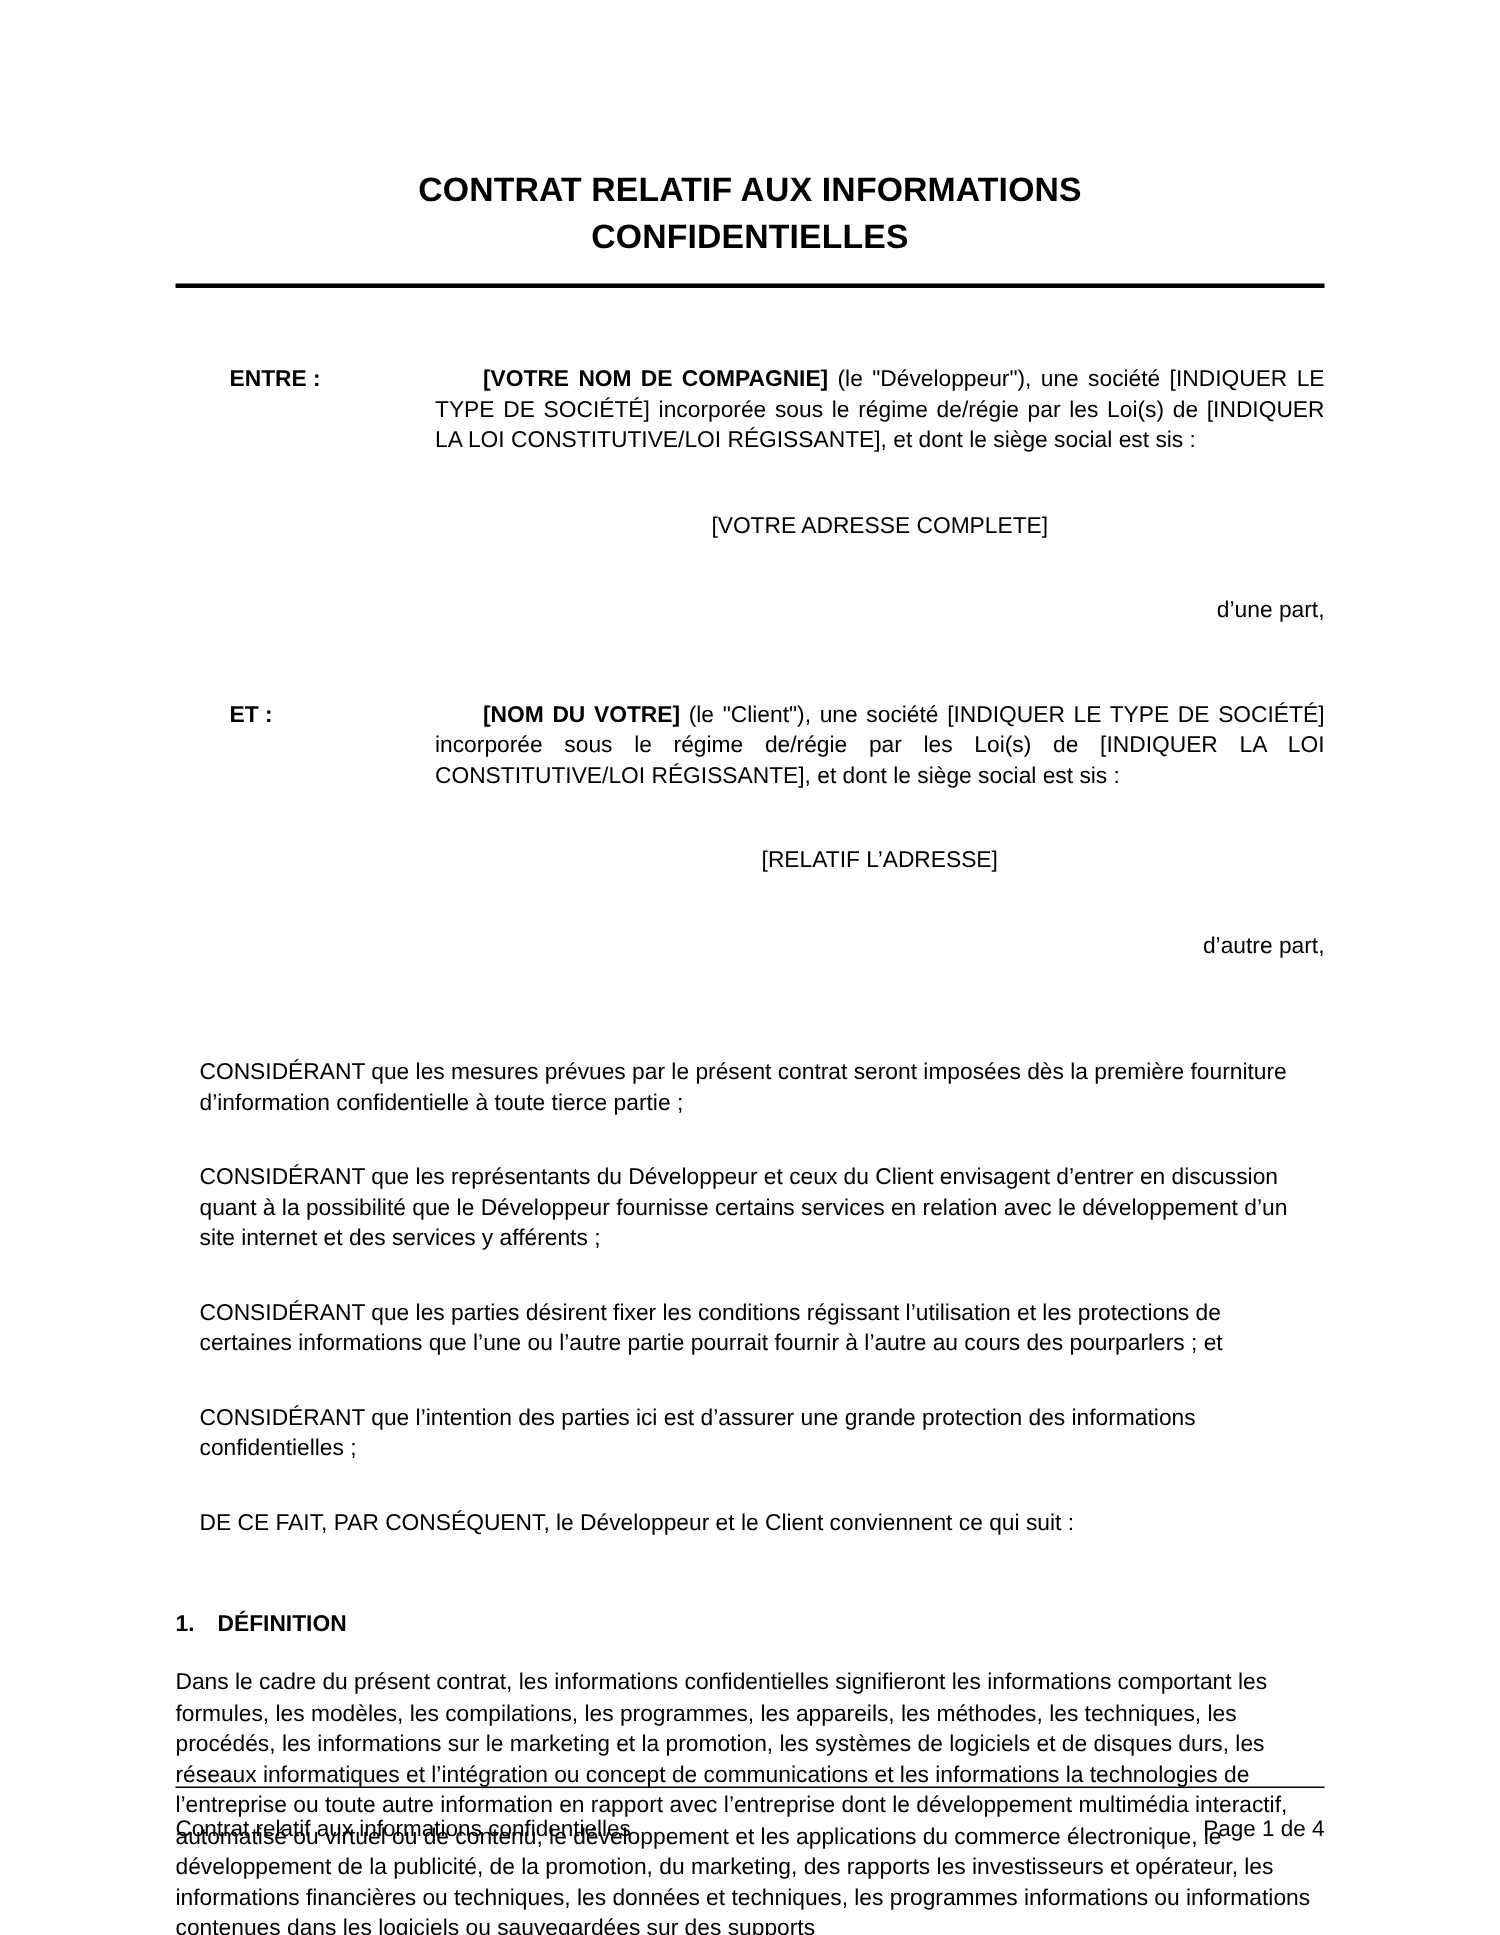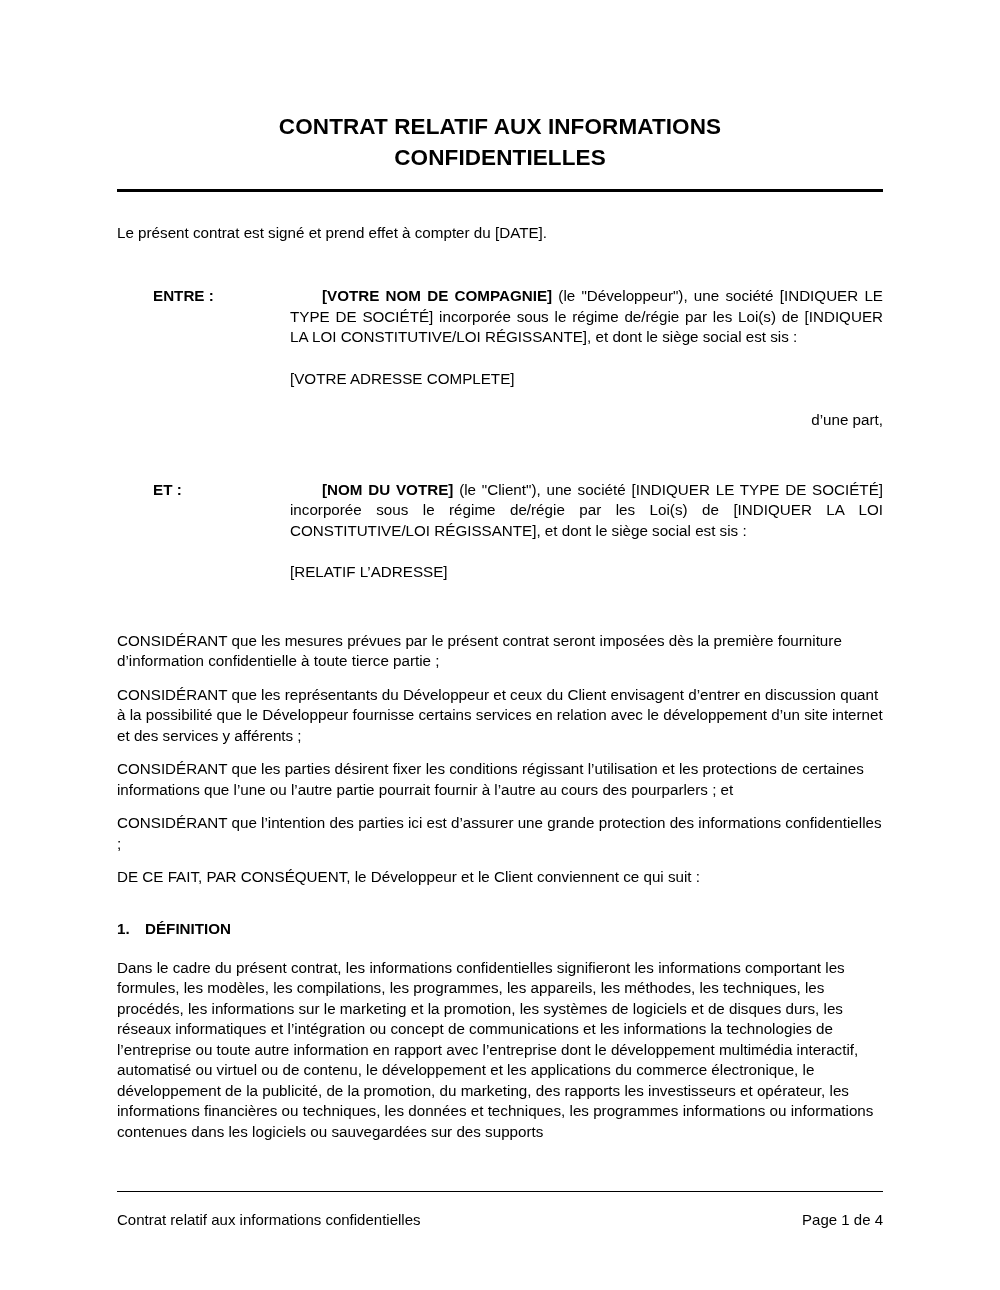--- a/index.html
+++ b/index.html
@@ -79,37 +79,38 @@
   .party-et .party-label { top: 49px; }
 
   .party-body {
     margin: 0;
     text-align: justify;
     text-justify: inter-word;
   }
   .party-body b { font-weight: bold; margin-left: 32px; }
 
   .party-address {
-    margin: 0;
+    margin: 15px;
     padding-top: 21px;
+    text-align: center;
   }
 
   .party-part {
     margin: 0;
     padding-top: 21px;
     text-align: right;
   }
 
   .recitals {
     padding-top: 48px;
     font-size: 15.2px;
     line-height: 20.5px;
   }
   .recital {
-    margin: 0;
+    margin: 16px;
     padding-bottom: 13px;
     text-align: left;
   }
   .recital:last-child { padding-bottom: 0; }
 
   .section-heading {
     margin: 0;
     padding-top: 32px;
     font-size: 15.2px;
     font-weight: bold;
@@ -152,33 +153,33 @@
 
   <div class="content">
 
     <h1 class="doc-title">
       <span class="ttl-line">CONTRAT RELATIF AUX INFORMATIONS</span>
       <span class="ttl-line">CONFIDENTIELLES</span>
     </h1>
 
     <hr class="title-rule">
 
-    <p class="intro-line">Le présent contrat est signé et prend effet à compter du [DATE].</p>
 
     <div class="party party-entre">
       <div class="party-label">ENTRE :</div>
       <p class="party-body"><b>[VOTRE NOM DE COMPAGNIE]</b><span> (le "Développeur"), une société [INDIQUER LE TYPE DE SOCIÉTÉ] incorporée sous le régime de/régie par les Loi(s) de [INDIQUER LA LOI CONSTITUTIVE/LOI RÉGISSANTE], et dont le siège social est sis :</span></p>
       <p class="party-address">[VOTRE ADRESSE COMPLETE]</p>
       <p class="party-part">d’une part,</p>
     </div>
 
     <div class="party party-et">
       <div class="party-label">ET :</div>
       <p class="party-body"><b>[NOM DU VOTRE]</b><span> (le "Client"), une société [INDIQUER LE TYPE DE SOCIÉTÉ] incorporée sous le régime de/régie par les Loi(s) de [INDIQUER LA LOI CONSTITUTIVE/LOI RÉGISSANTE], et dont le siège social est sis :</span></p>
       <p class="party-address">[RELATIF L’ADRESSE]</p>
+      <p class="party-part">d’autre part,</p>
     </div>
 
     <div class="recitals">
       <p class="recital">CONSIDÉRANT que les mesures prévues par le présent contrat seront imposées dès la première fourniture d’information confidentielle à toute tierce partie ;</p>
       <p class="recital">CONSIDÉRANT que les représentants du Développeur et ceux du Client envisagent d’entrer en discussion quant à la possibilité que le Développeur fournisse certains services en relation avec le développement d’un site internet et des services y afférents ;</p>
       <p class="recital">CONSIDÉRANT que les parties désirent fixer les conditions régissant l’utilisation et les protections de certaines informations que l’une ou l’autre partie pourrait fournir à l’autre au cours des pourparlers ; et</p>
       <p class="recital">CONSIDÉRANT que l’intention des parties ici est d’assurer une grande protection des informations confidentielles ;</p>
       <p class="recital">DE CE FAIT, PAR CONSÉQUENT, le Développeur et le Client conviennent ce qui suit :</p>
     </div>
 

